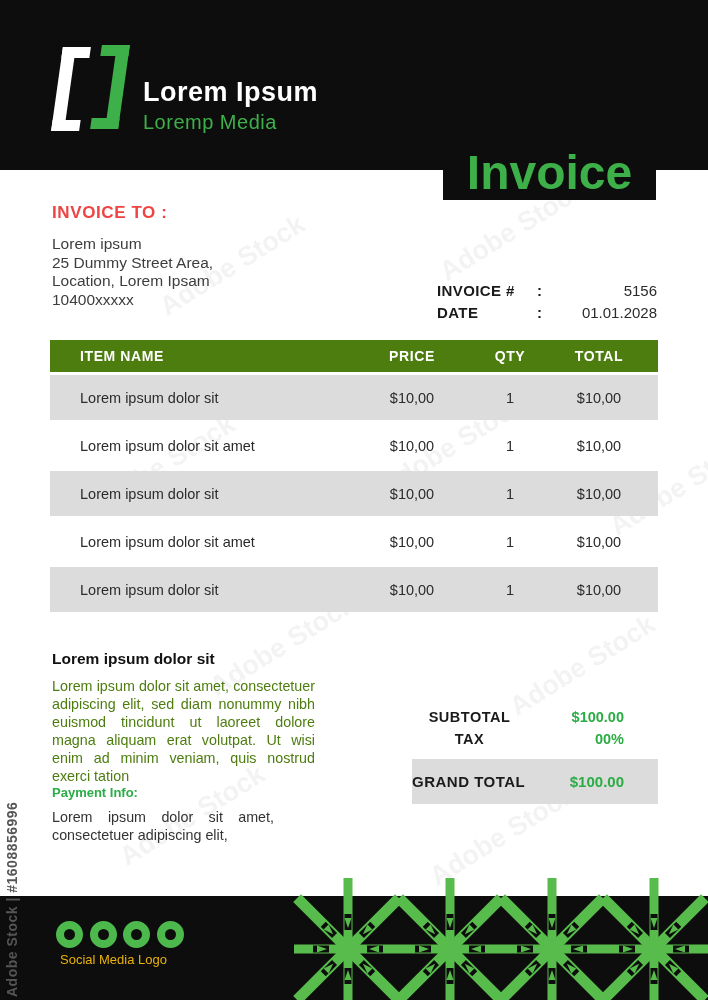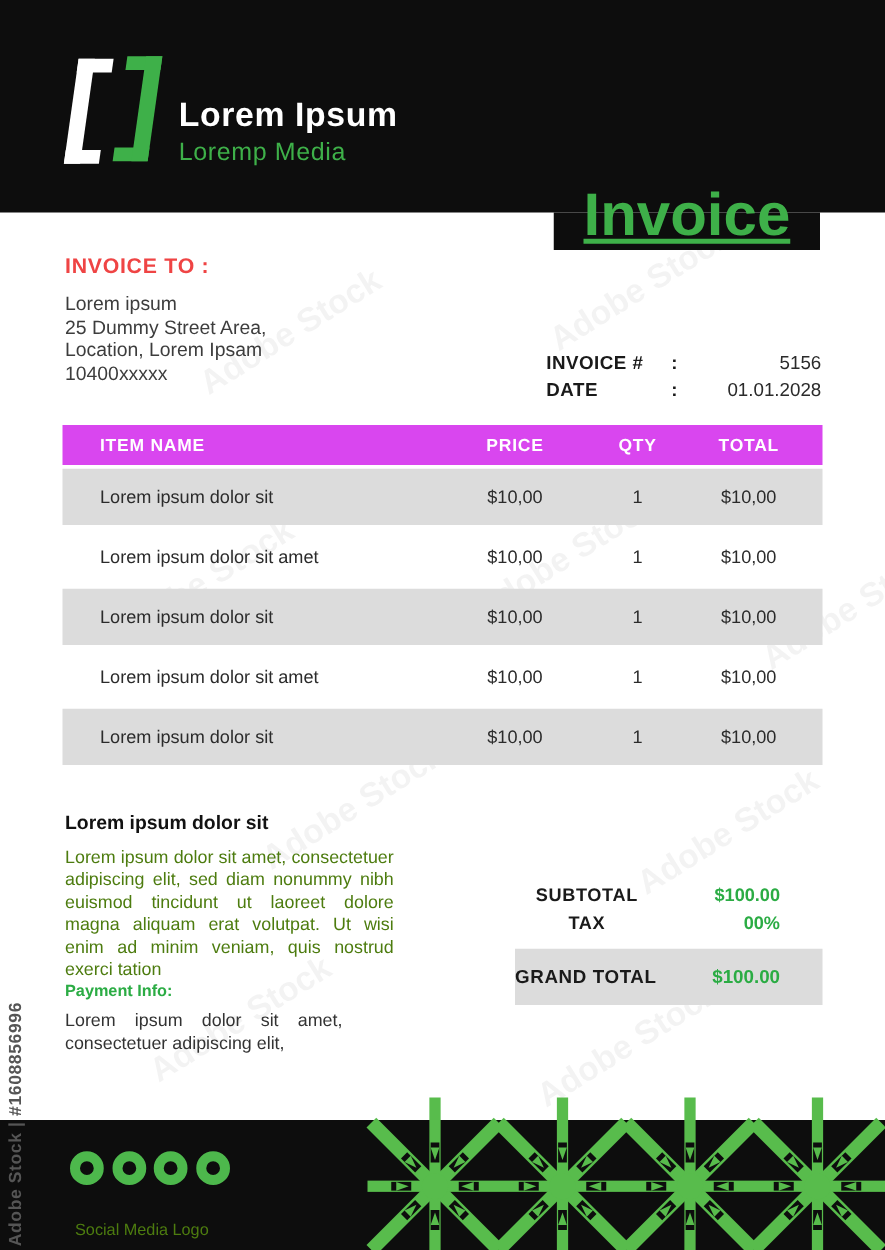--- a/index.html
+++ b/index.html
@@ -31,37 +31,37 @@
   .bracket { position:absolute; width:28px; height:84px; transform:skewX(-8deg); }
   .bracket-left  { left:2px; top:3px;  border-left:13px solid #ffffff; border-top:11px solid #ffffff; border-bottom:11px solid #ffffff; }
   .bracket-right { left:41px; top:1px; border-right:13px solid #3eb049; border-top:11px solid #3eb049; border-bottom:11px solid #3eb049; }
   .logo-text { margin-left:16px; padding-top:34px; }
   .company-name { color:#ffffff; font-size:27px; font-weight:bold; letter-spacing:0.5px; line-height:1.1; }
   .company-tagline { color:#3eb049; font-size:20px; margin-top:3px; letter-spacing:0.5px; }
 
   .invoice-box { position:absolute; left:443px; top:170px; width:213px; height:30px; background:#0d0d0d; z-index:2; }
   .invoice-title {
     position:absolute; left:443px; top:149px; width:213px; z-index:3;
-    text-align:center; color:#3eb049; font-size:48px; font-weight:bold; line-height:1;text-decoration:underline;
+    text-align:center; color:#3eb049; font-size:48px; font-weight:bold; line-height:1;
   }
 
   
   .invoice-to { position:absolute; left:52px; top:203px; z-index:2; }
   .invoice-to-heading { font-size:17px; font-weight:bold; color:#ef4444; letter-spacing:0.6px; }
   .address { margin-top:12px; font-size:15.5px; color:#3d3d3d; line-height:18.7px; }
 
   .meta { position:absolute; left:437px; top:279px; width:220px; z-index:2; }
   .meta-row { display:flex; height:22px; align-items:center; }
   .meta-label { width:100px; font-size:15px; font-weight:bold; color:#1a1a1a; letter-spacing:0.4px; }
   .meta-sep { width:14px; font-size:15px; font-weight:bold; color:#1a1a1a; }
   .meta-value { flex:1; text-align:right; font-size:15px; color:#2b2b2b; }
 
   
   .items-table { position:absolute; left:50px; top:340px; width:608px; z-index:2; }
-  .thead { height:32px; background:#d946ef; display:flex; align-items:center; color:#ffffff; font-size:14px; font-weight:bold; letter-spacing:0.6px; }
+  .thead { height:32px; background:#4d7c0f; display:flex; align-items:center; color:#ffffff; font-size:14px; font-weight:bold; letter-spacing:0.6px; }
   .trow { height:45px; margin-top:3px; display:flex; align-items:center; font-size:14.5px; color:#2b2b2b; }
   .trow.shaded { background:#dcdcdc; }
   .col-item  { flex:1; padding-left:30px; text-align:left; }
   .col-price { width:136px; text-align:center; }
   .col-qty   { width:60px;  text-align:center; }
   .col-total { width:118px; text-align:center; }
 
   
   .notes { position:absolute; left:52px; top:650px; width:263px; z-index:2; }
   .notes-heading { font-size:15.5px; font-weight:bold; color:#121212; }
@@ -76,21 +76,21 @@
   .totals-label { flex:1; text-align:center; font-size:14.5px; font-weight:bold; color:#1a1a1a; letter-spacing:0.5px; }
   .totals-value { width:97px; text-align:right; font-size:14.5px; font-weight:bold; color:#2bac44; }
   .grand-row { margin-top:9px; height:45px; background:#dcdcdc; display:flex; align-items:center; padding-right:34px; }
   .grand-label { flex:1; text-align:left; font-size:15px; font-weight:bold; color:#1a1a1a; letter-spacing:0.5px; }
   .grand-value { width:97px; text-align:right; font-size:15px; font-weight:bold; color:#2bac44; }
 
   
   .footer { position:absolute; left:0; top:896px; width:708px; height:104px; background:#0d0d0d; z-index:3; }
   .socials { position:absolute; left:56px; top:25px; display:flex; }
   .social-ring { width:27px; height:27px; border:8px solid #4db84c; border-radius:50%; margin-right:6.5px; }
-  .social-label { position:absolute; left:60px; top:56px; color:#4d7c0f; font-size:13px;margin-top:24px; }
+  .social-label { position:absolute; left:60px; top:56px; color:#eab308; font-size:13px; }
   .flakes { position:absolute; left:290px; top:-20px; width:418px; height:124px; overflow:visible; }
 </style>
 </head>
 <body>
 
 <div class="page">
 
   <span class="wm wm-light" style="left:90px;  top:70px;">Adobe Stock</span>
   <span class="wm wm-light" style="left:340px; top:15px;">Adobe Stock</span>
   <span class="wm wm-light" style="left:560px; top:95px;">Adobe Stock</span>

